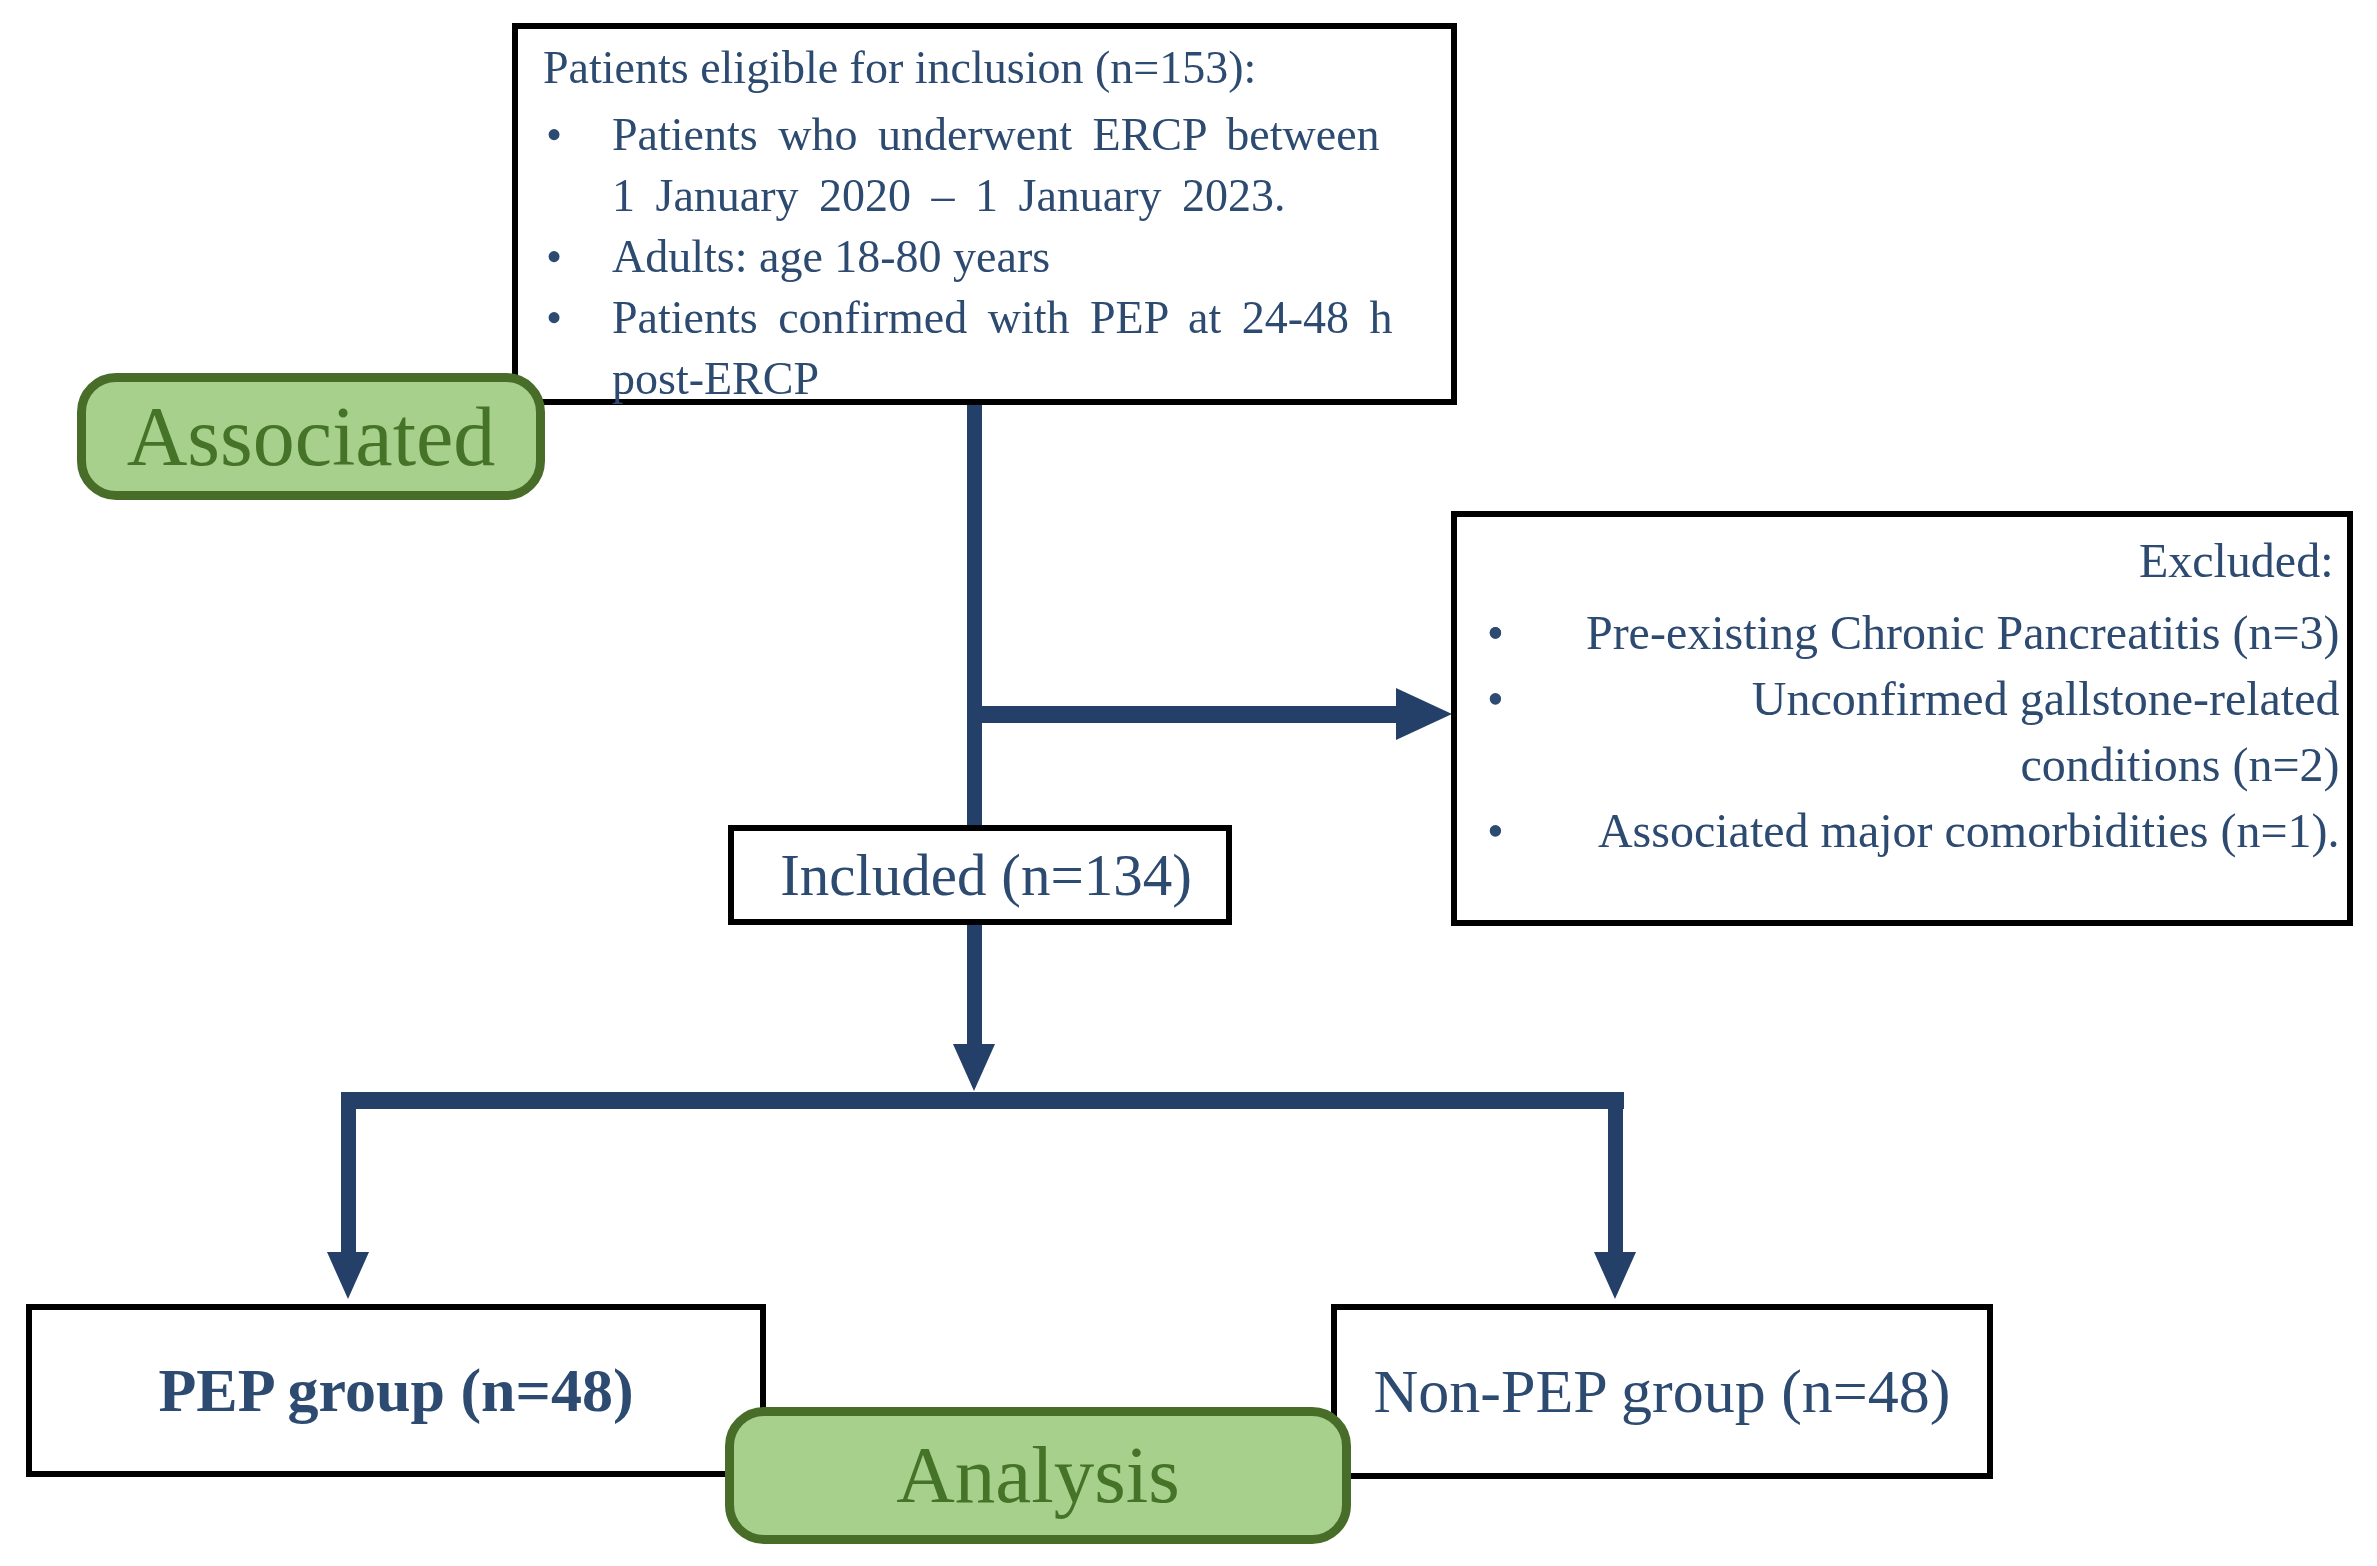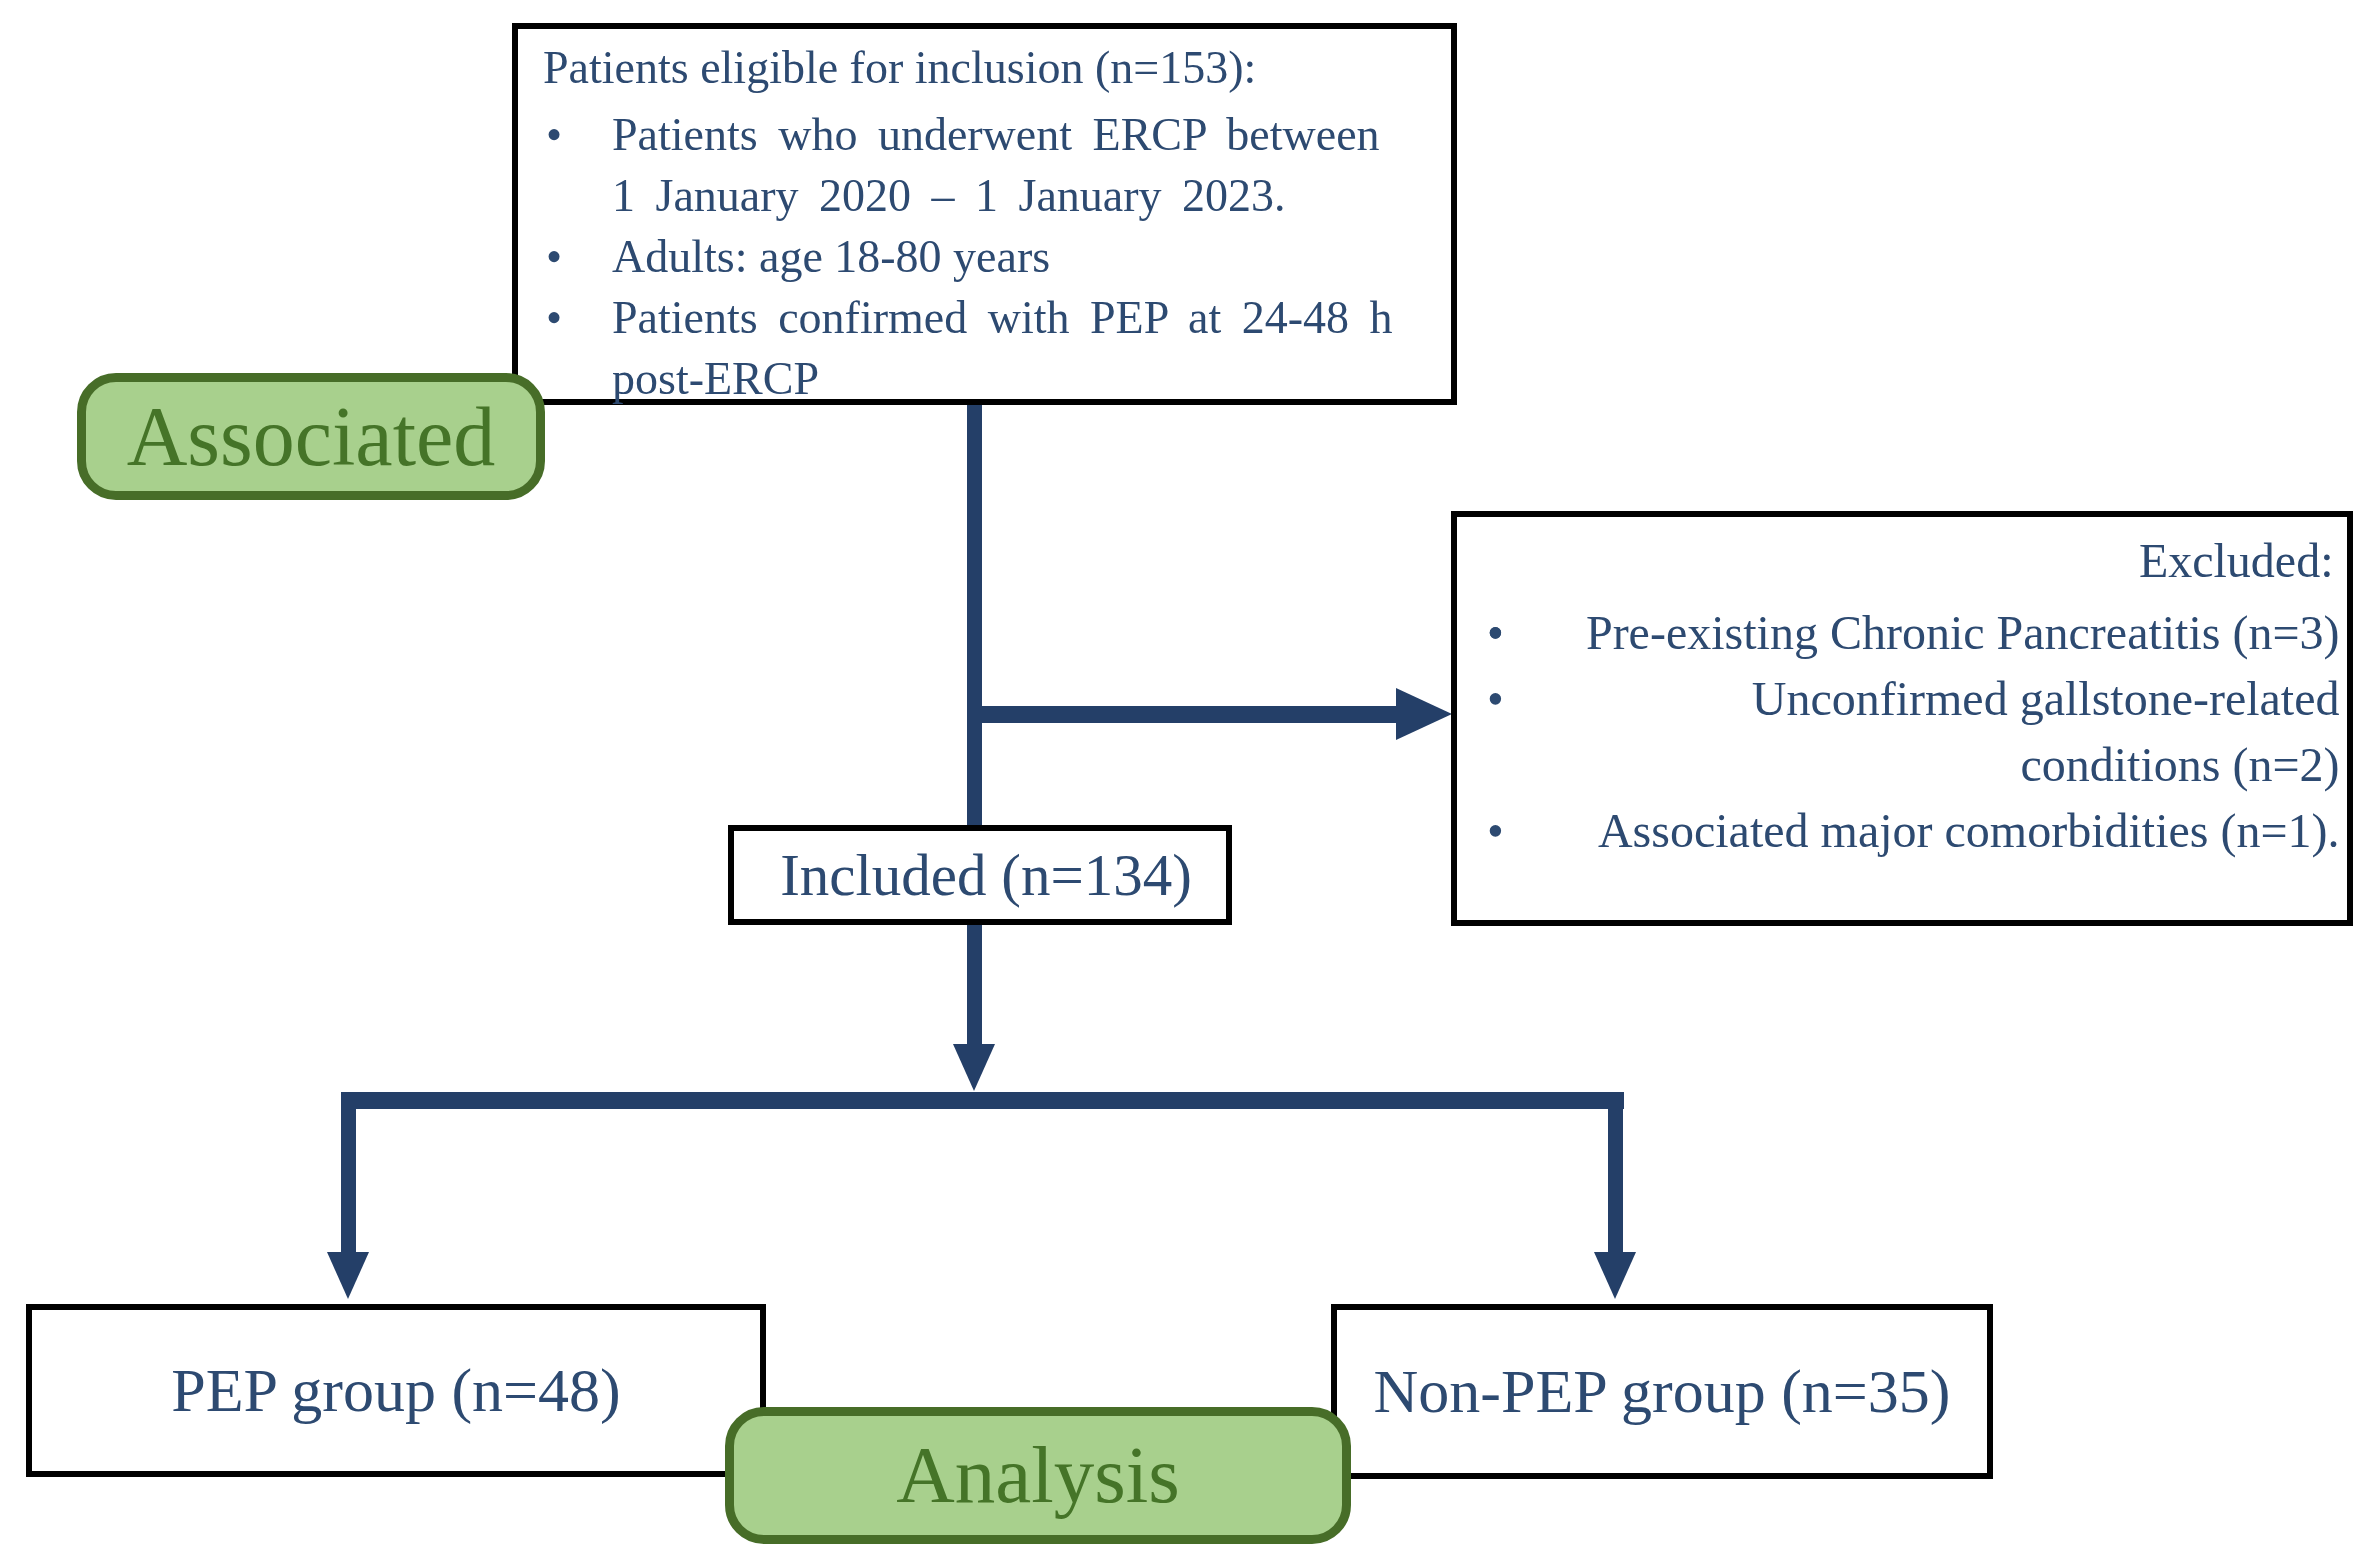--- a/index.html
+++ b/index.html
@@ -96,20 +96,21 @@
   .included-box {
     left: 728px; top: 825px;
     width: 504px; height: 100px;
     font-size: 59px;
     padding-left: 12px;
   }
   .pep-box {
     left: 26px; top: 1304px;
     width: 740px; height: 173px;
     font-size: 62px;
+    font-weight: bold;
   }
   .nonpep-box {
     left: 1331px; top: 1304px;
     width: 662px; height: 175px;
     font-size: 62px;
   }
 
   
   .pill {
     position: absolute;
@@ -179,21 +180,21 @@
 
   <div class="box centered included-box">
     <span>Included (n=134)</span>
   </div>
 
   <div class="box centered pep-box">
     <span>PEP group (n=48)</span>
   </div>
 
   <div class="box centered nonpep-box">
-    <span>Non-PEP group (n=35)</span>
+    <span>Non-PEP group (n=48)</span>
   </div>
 
   <div class="pill enrollment-pill">
     <span>Associated</span>
   </div>
 
   <div class="pill analysis-pill">
     <span>Analysis</span>
   </div>
 

